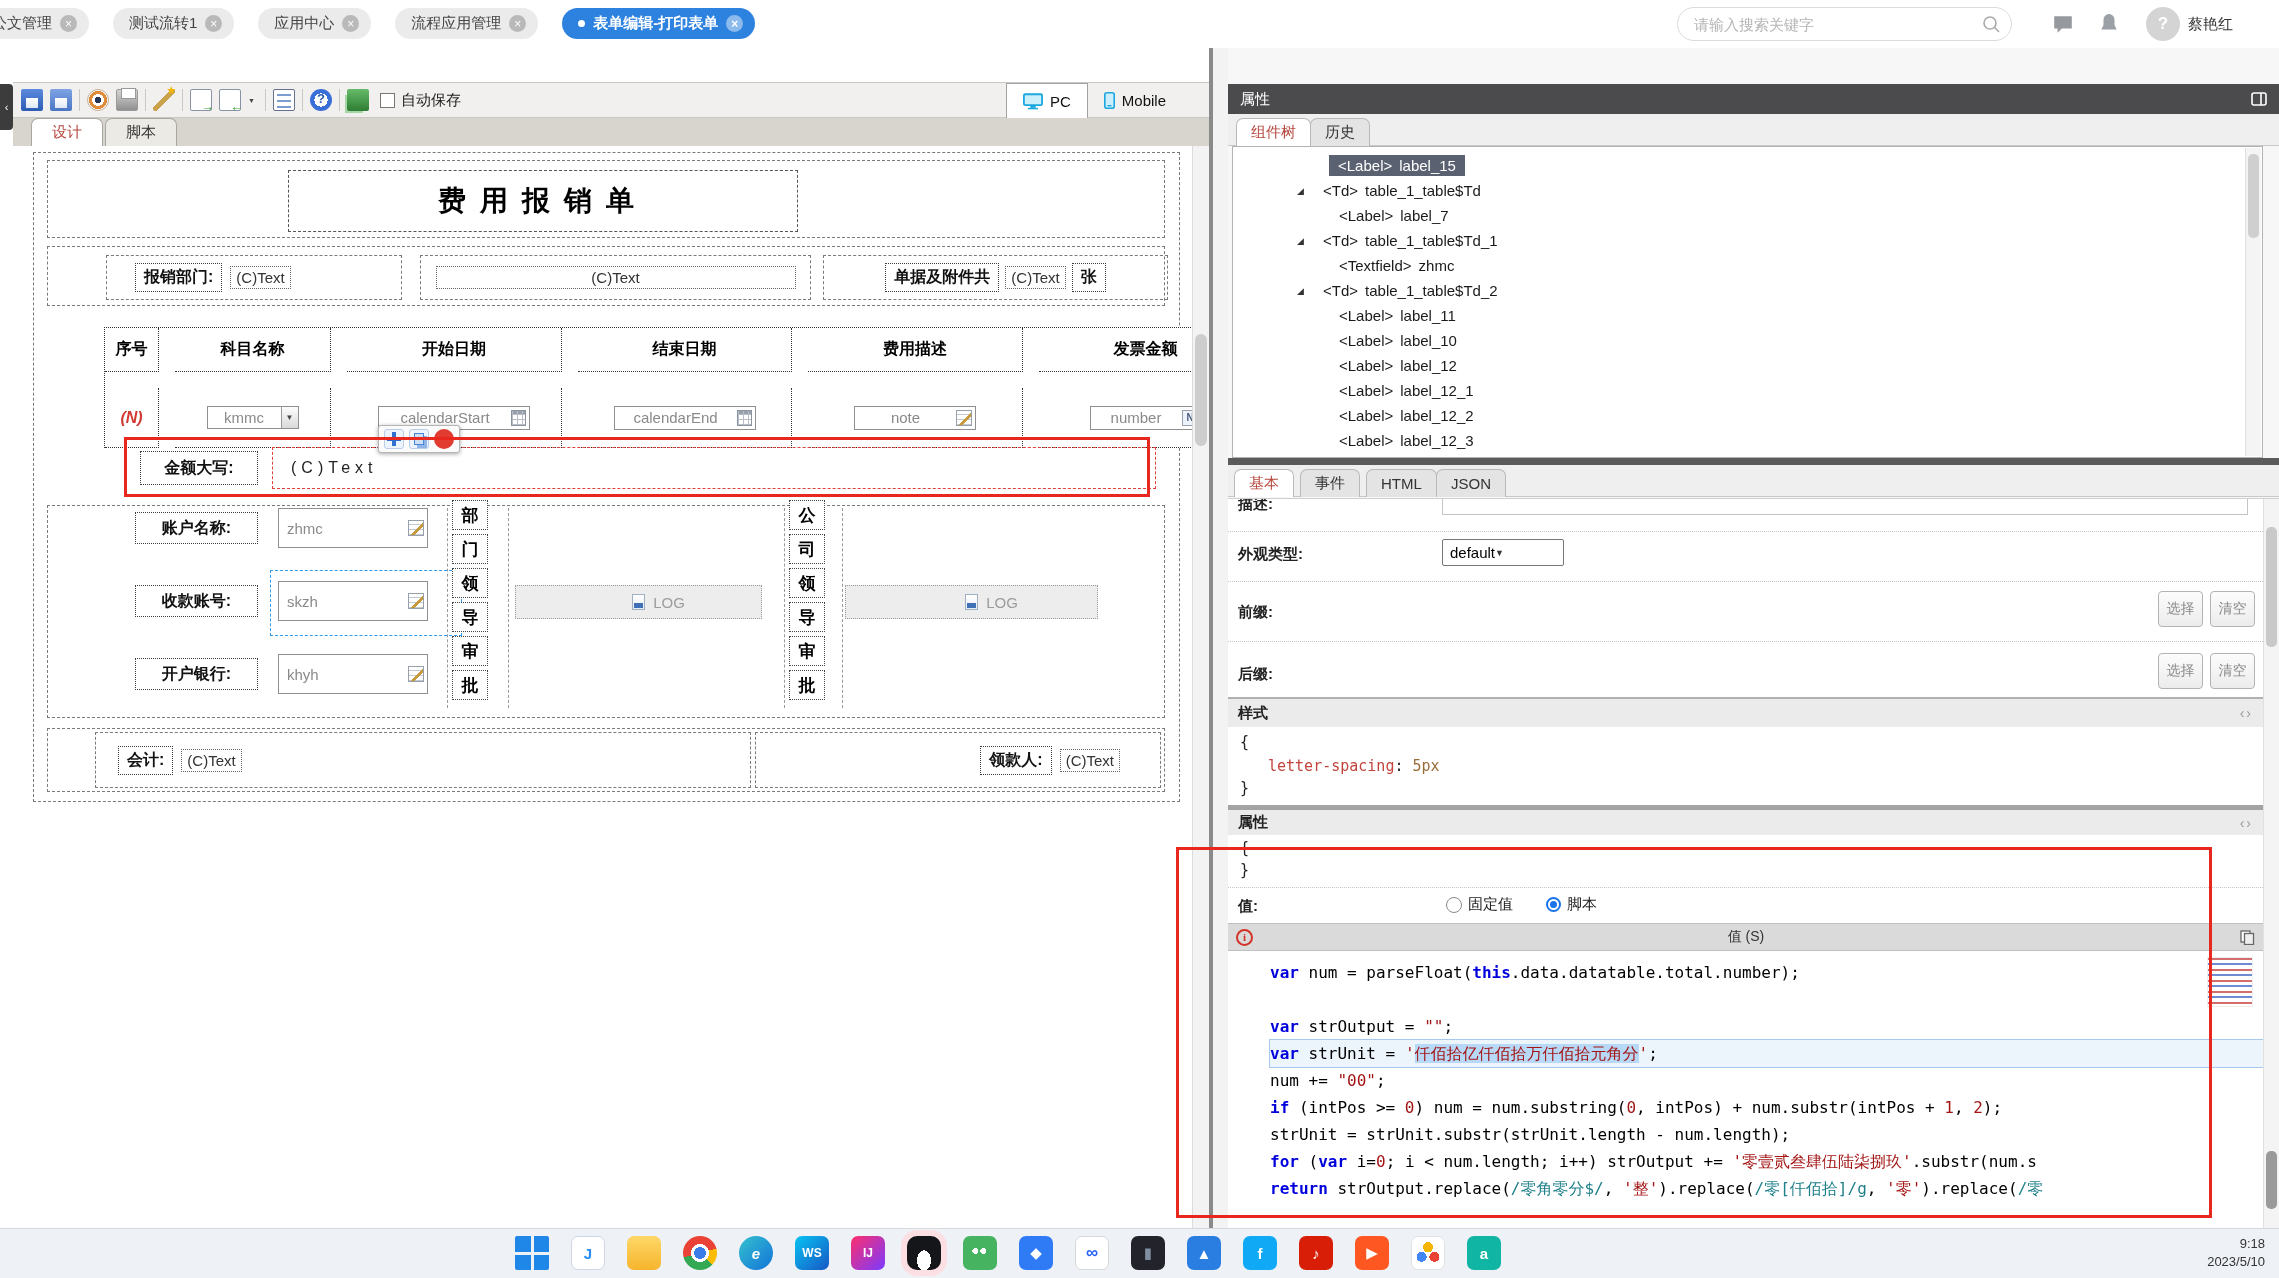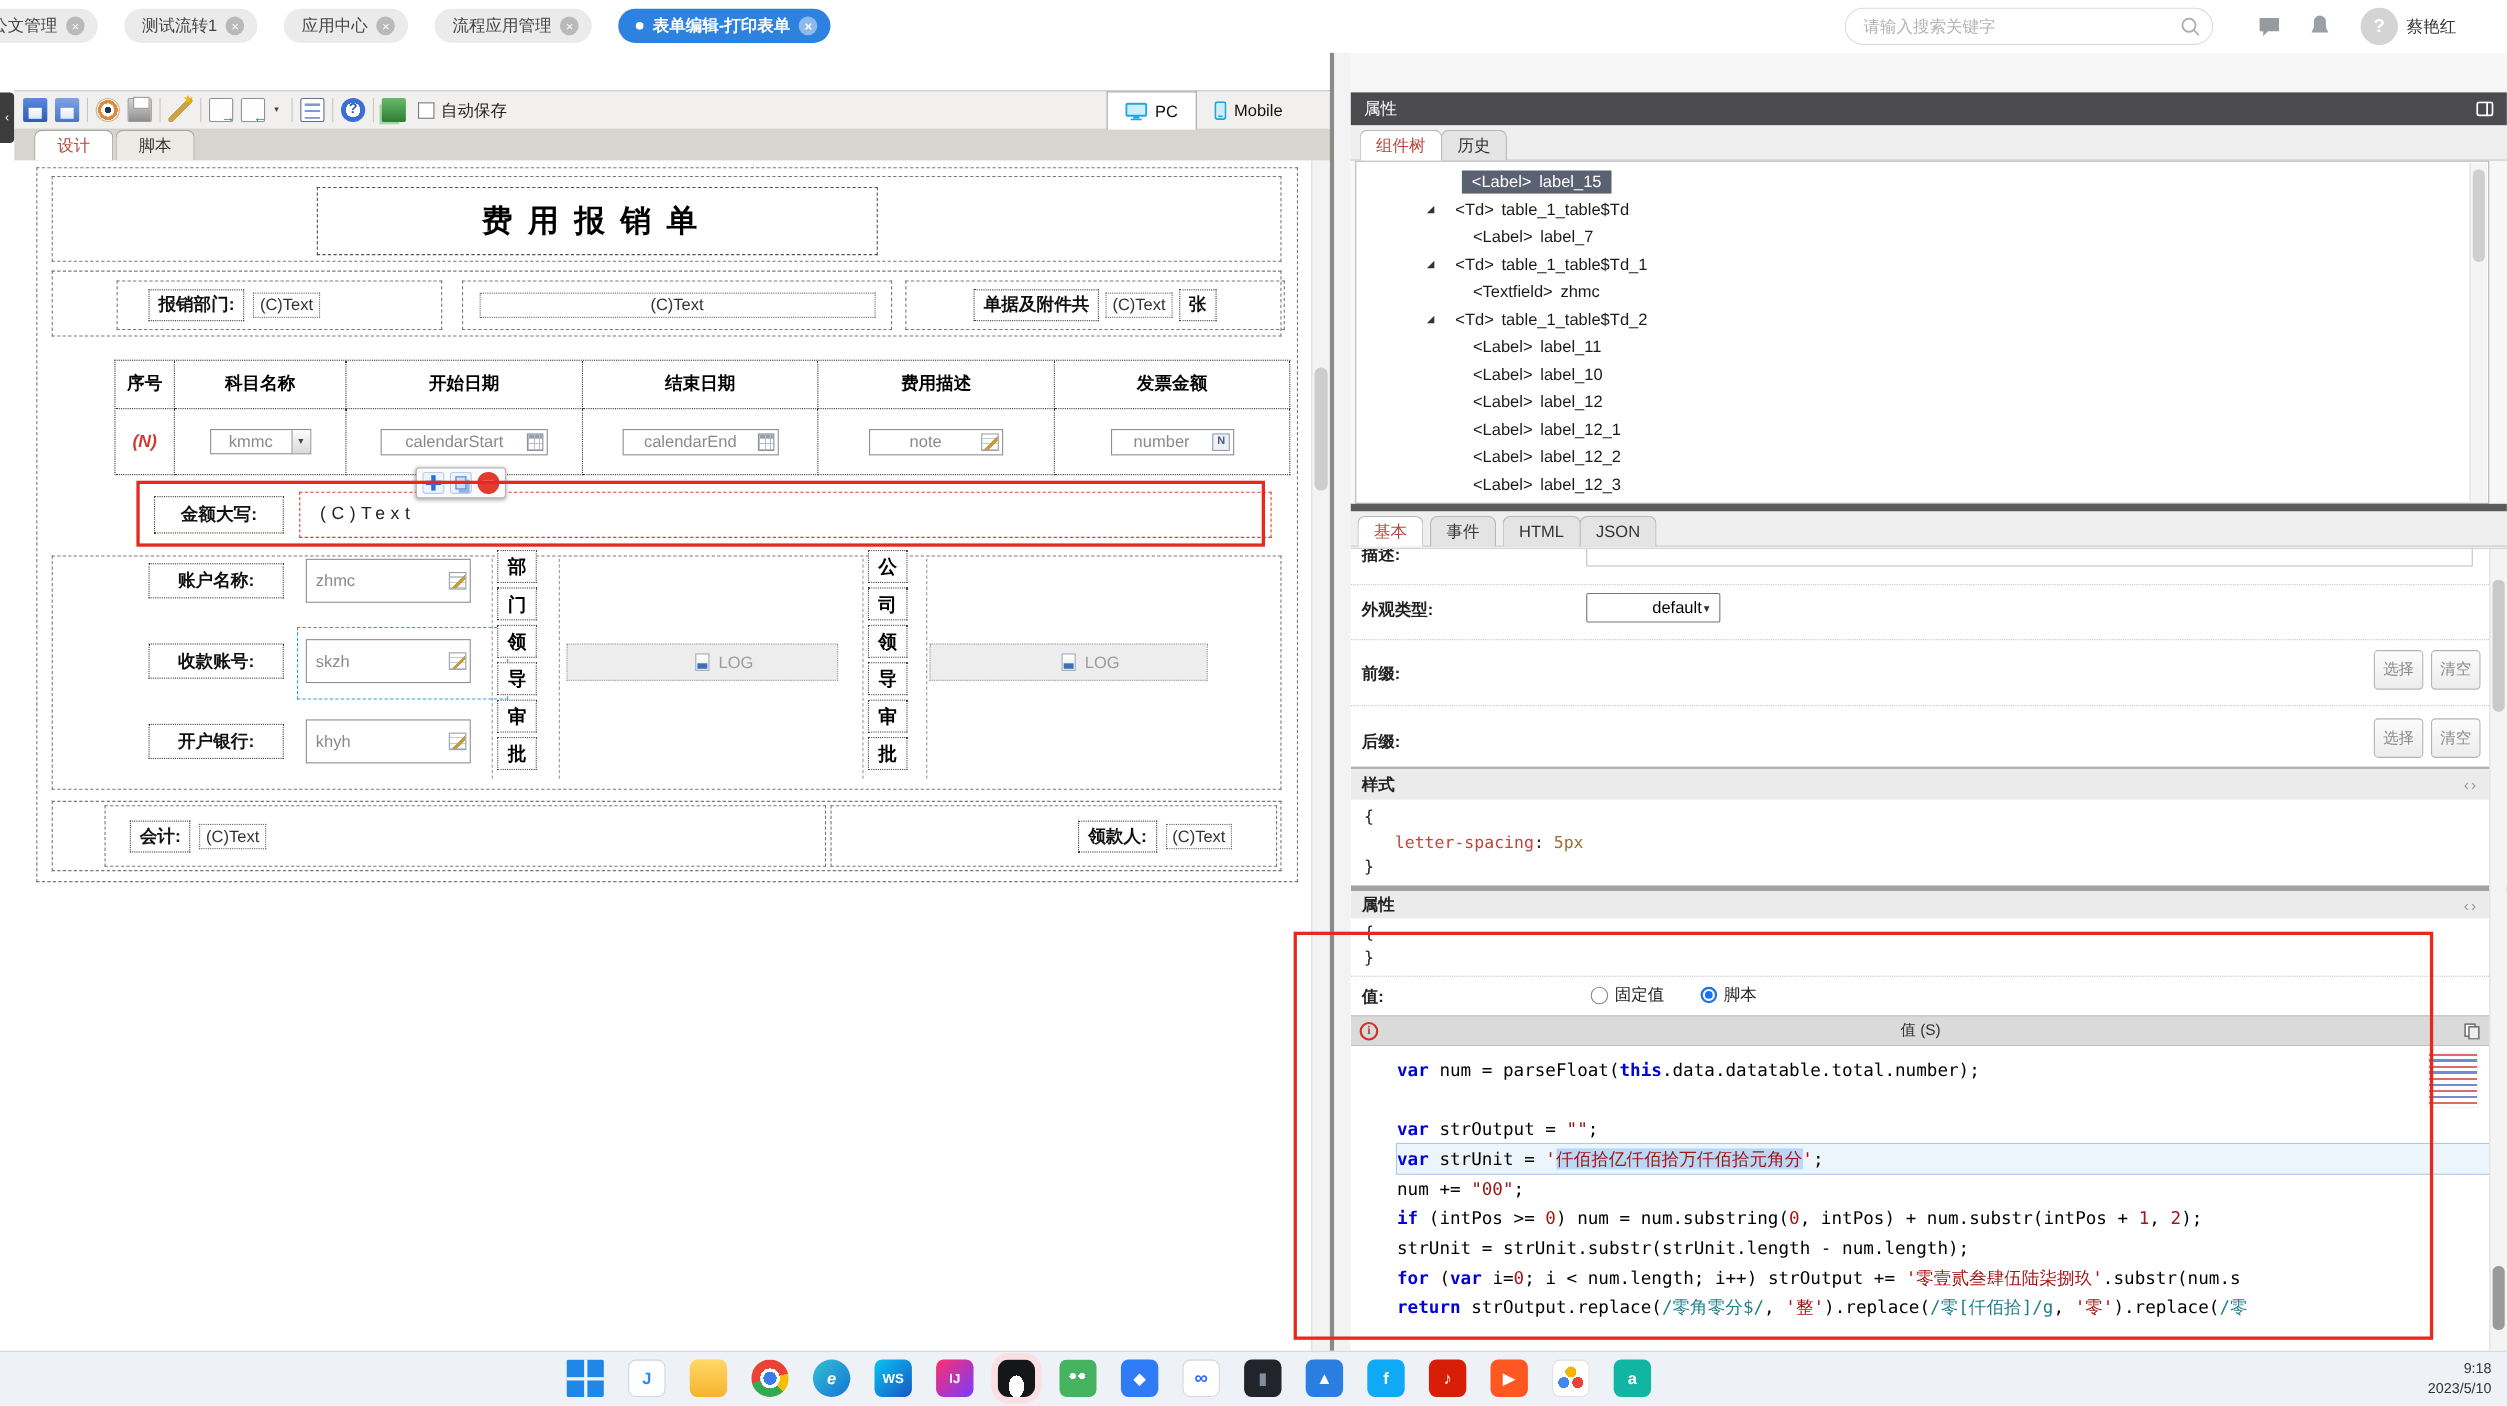--- a/index.html
+++ b/index.html
@@ -65,21 +65,21 @@
 
   
   #canvas { position:absolute; left:13px; top:146px; width:1179px; height:1082px; background:#fff; overflow:hidden; }
   .dbox { position:absolute; border:1px dashed #7a7a7a; }
   .pbox { border:1px dotted #3c3c3c; padding:3px 8px; font-weight:bold; font-size:16px; color:#111; background:#fff; white-space:nowrap; }
   .ctext { border:1px dotted #666; padding:2px 5px; font-size:15px; color:#333; font-weight:normal; white-space:nowrap; }
   #form-title { position:absolute; left:275px; top:24px; width:510px; height:62px; border:1px dashed #555;
     display:flex; align-items:center; justify-content:center; font-size:28px; font-weight:bold; letter-spacing:14px; color:#000; }
   .rowflex { display:flex; align-items:center; gap:8px; }
   #grid-table { position:absolute; left:91px; top:181px; display:grid;
-    grid-template-columns:54px 156px 215px 214px 215px 214px; border-left:1px dotted #333; border-top:1px dotted #333; background:#fff; }
+    grid-template-columns:54px 156px 215px 214px 215px 214px; border-left:1px dotted #333; border-top:1px dotted #333; background:#fff;gap:16px; }
   #grid-table .th { height:44px; display:flex; align-items:center; justify-content:center; font-weight:bold; font-size:16px;
     border-right:1px dotted #333; border-bottom:1px dotted #333; }
   #grid-table .tdd { height:60px; display:flex; align-items:center; justify-content:center;
     border-right:1px dotted #333; border-bottom:1px dotted #333; }
   .nmark { color:#d03a32; font-style:italic; font-weight:bold; font-size:16px; }
   .wg { border:1px solid #8f8f8f; height:24px; display:flex; align-items:center; background:#fff; }
   .wg-txt { flex:1; text-align:center; color:#8a8a8a; font-size:15px; padding:0 4px; white-space:nowrap; overflow:hidden; }
   .w-caret { width:17px; align-self:stretch; background:linear-gradient(#fdfdfd,#d9d9d9); border-left:1px solid #999;
     display:flex; align-items:center; justify-content:center; }
   .w-caret::before { content:"▼"; font-size:8px; color:#444; }
@@ -135,21 +135,21 @@
   .tree-row.selected .tree-label { background:#5a6170; color:#fff; padding:2px 9px; }
   #tree-scroll { position:absolute; right:1px; top:1px; width:16px; height:308px; background:#f4f4f4; border-left:1px solid #e0e0e0; }
   #tree-scroll .thumb { position:absolute; left:2px; top:6px; width:11px; height:84px; background:#cfcfcf; border-radius:5px; }
   #rp-splitter { position:absolute; left:0; top:410px; width:1051px; height:7px; background:#5b5b5b; }
   #prop-tabs { top:417px; height:32px; }
   #props { position:absolute; left:0; top:450px; width:1051px; height:730px; background:#fff; border-top:1px solid #cfcfcf; overflow:hidden; }
   .plabel { position:absolute; left:10px; font-size:15px; font-weight:bold; color:#222; white-space:nowrap; }
   .psep { position:absolute; left:0; width:1035px; border-top:1px dotted #c6c6c6; }
   .pinput { position:absolute; border:1px solid #c4c4c4; background:#fff; }
   .psel { position:absolute; left:214px; top:40px; width:122px; height:27px; border:1px solid #767676; border-radius:2px;
-    background:#fff; display:flex; align-items:center; justify-content:flex-end; padding:0 7px; font-size:15px; color:#000; }
+    background:#fff; display:flex; align-items:center; justify-content:flex-start; padding:0 7px; font-size:15px; color:#000; }
   .psel::after { content:"▼"; font-size:9px; color:#333; }
   .pbtn { position:absolute; width:45px; height:36px; background:linear-gradient(#fcfcfc,#ececec); border:1px solid #b3b3b3;
     border-radius:4px; color:#8a8a8a; font-size:14px; display:flex; align-items:center; justify-content:center; }
   .sect { position:absolute; left:0; width:1051px; height:30px; background:#ebebeb; border-top:2px solid #b0b0b0;
     display:flex; align-items:center; justify-content:space-between; padding:0 26px 0 10px; font-size:15px; font-weight:bold; color:#222; }
   .sect .angle { font-weight:normal; color:#999; font-size:14px; letter-spacing:2px; }
   .sect.thick { border-top:5px solid #a3a3a3; }
   .jline { position:absolute; left:12px; font-family:"DejaVu Sans Mono",monospace; font-size:15px; color:#222; }
   .css-prop { color:#c3443c; }
   .css-val { color:#9a6e3a; }

